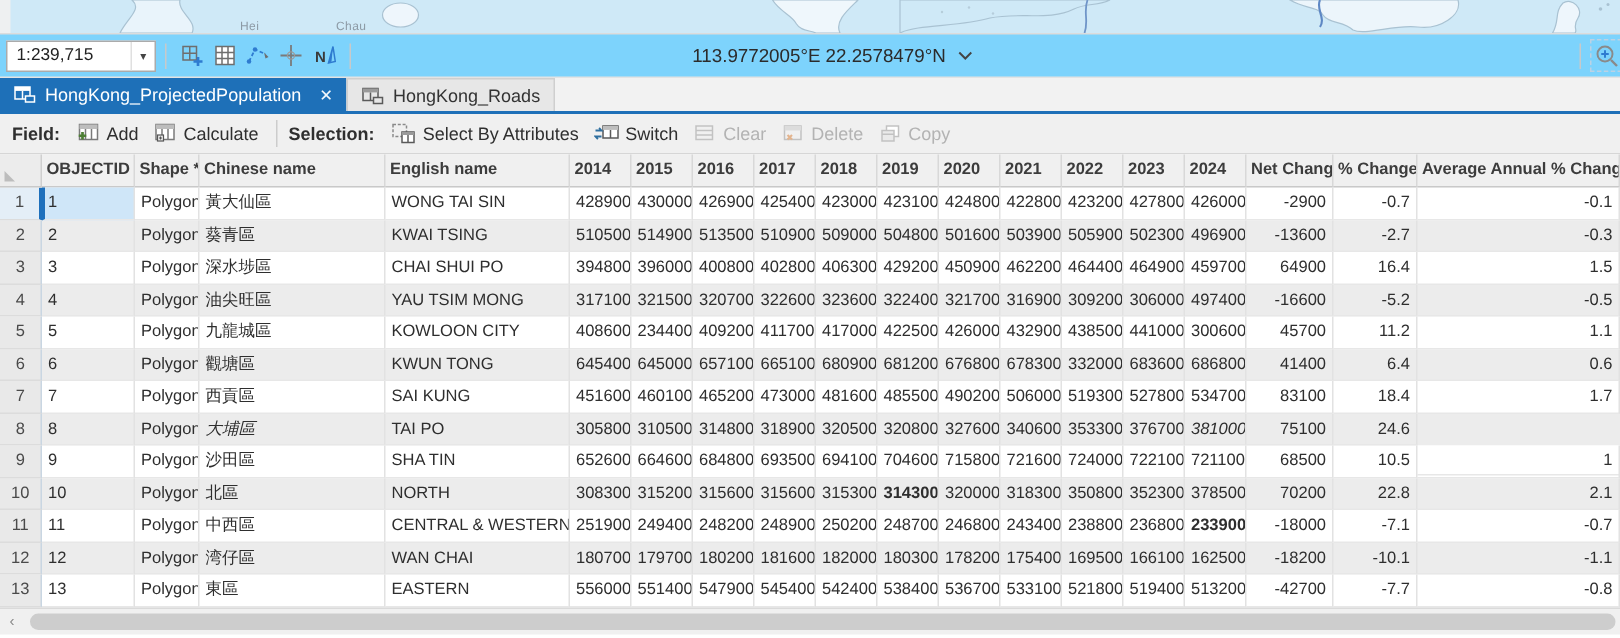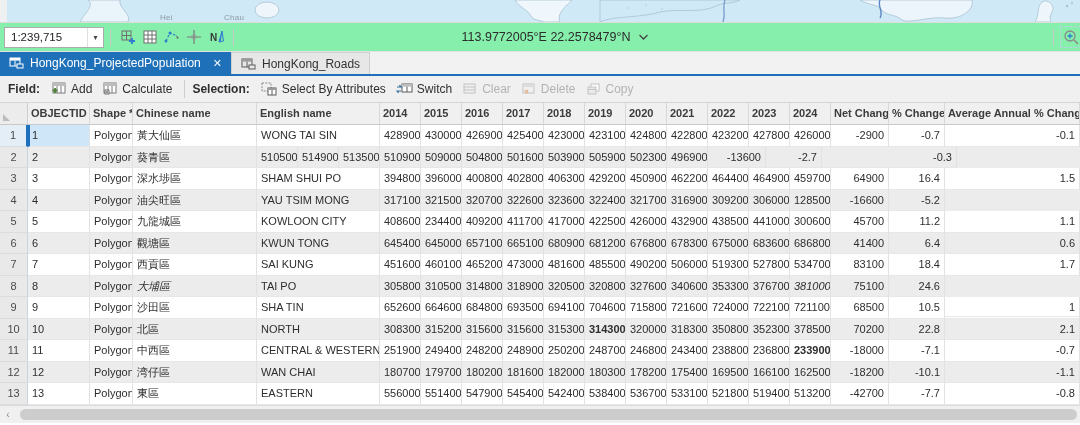--- a/index.html
+++ b/index.html
@@ -5,21 +5,21 @@
   * { box-sizing: border-box; margin: 0; padding: 0; }
   html,body { width:1080px; height:425px; overflow:hidden; background:#fff;
     font-family:"Liberation Sans", sans-serif; -webkit-font-smoothing:antialiased; }
 
   
   .map-strip { position:relative; height:22px; background:#cfe9f7; overflow:hidden; }
   .map-strip .win-edge { position:absolute; left:0; top:0; width:7px; height:22px; background:#eef0f1; }
   .map-label { position:absolute; bottom:0; font-size:8px; color:#8d9aa5; letter-spacing:.3px; }
 
   
-  .map-bar { position:relative; height:30px; background:#86efac; border-top:1px solid #dcdcdc;
+  .map-bar { position:relative; height:30px; background:#7dd3fc; border-top:1px solid #dcdcdc;
     border-bottom:1px solid #e3e3e3; display:flex; align-items:center; font-size:12px; color:#333; }
   .scale-box { margin-left:4px; width:100px; height:21px; background:#fff; border:1px solid #ababab;
     display:flex; align-items:center; }
   .scale-box .scale-text { flex:1; padding-left:6px; font-size:11.5px; color:#222; }
   .scale-box .dd-arrow { width:16px; height:100%; display:flex; align-items:center; justify-content:center;
     border-left:1px solid #e0e0e0; color:#444; font-size:8px; }
   .vsep { width:1px; height:17px; background:#c9c9c9; margin:0 6px; }
   .mb-icon { width:22px; height:22px; display:flex; align-items:center; justify-content:center; border-radius:2px; }
   .coords-group { position:absolute; left:555px; top:0; height:100%; transform:translateX(-50%);
     display:flex; align-items:center; gap:8px; color:#2b2b2b; font-size:12.5px; }
@@ -297,41 +297,42 @@
         <div class="cell al-r" style="width: 41px;">426000</div>
         <div class="cell al-r" style="width: 58px;">-2900</div>
         <div class="cell al-r" style="width: 56px;">-0.7</div>
         <div class="cell al-r" style="width: 135px;">-0.1</div>
       </div>
       <div class="data-row odd">
         <div class="gutter-cell">2</div>
         <div class="cell" style="width: 62px;">2</div>
         <div class="cell" style="width: 43px;">Polygon</div>
         <div class="cell" style="width: 124px;">葵青區</div>
+        <div class="cell" style="width: 123px;">KWAI TSING</div>
         <div class="cell al-r" style="width: 41px;">510500</div>
         <div class="cell al-r" style="width: 41px;">514900</div>
         <div class="cell al-r" style="width: 41px;">513500</div>
         <div class="cell al-r" style="width: 41px;">510900</div>
         <div class="cell al-r" style="width: 41px;">509000</div>
         <div class="cell al-r" style="width: 41px;">504800</div>
         <div class="cell al-r" style="width: 41px;">501600</div>
         <div class="cell al-r" style="width: 41px;">503900</div>
         <div class="cell al-r" style="width: 41px;">505900</div>
         <div class="cell al-r" style="width: 41px;">502300</div>
         <div class="cell al-r" style="width: 41px;">496900</div>
         <div class="cell al-r" style="width: 58px;">-13600</div>
         <div class="cell al-r" style="width: 56px;">-2.7</div>
         <div class="cell al-r" style="width: 135px;">-0.3</div>
       </div>
       <div class="data-row even">
         <div class="gutter-cell">3</div>
         <div class="cell" style="width: 62px;">3</div>
         <div class="cell" style="width: 43px;">Polygon</div>
         <div class="cell" style="width: 124px;">深水埗區</div>
-        <div class="cell" style="width: 123px;">SHAM SHUI PO</div>
+        <div class="cell" style="width: 123px;">CHAI SHUI PO</div>
         <div class="cell al-r" style="width: 41px;">394800</div>
         <div class="cell al-r" style="width: 41px;">396000</div>
         <div class="cell al-r" style="width: 41px;">400800</div>
         <div class="cell al-r" style="width: 41px;">402800</div>
         <div class="cell al-r" style="width: 41px;">406300</div>
         <div class="cell al-r" style="width: 41px;">429200</div>
         <div class="cell al-r" style="width: 41px;">450900</div>
         <div class="cell al-r" style="width: 41px;">462200</div>
         <div class="cell al-r" style="width: 41px;">464400</div>
         <div class="cell al-r" style="width: 41px;">464900</div>
@@ -349,23 +350,24 @@
         <div class="cell al-r" style="width: 41px;">317100</div>
         <div class="cell al-r" style="width: 41px;">321500</div>
         <div class="cell al-r" style="width: 41px;">320700</div>
         <div class="cell al-r" style="width: 41px;">322600</div>
         <div class="cell al-r" style="width: 41px;">323600</div>
         <div class="cell al-r" style="width: 41px;">322400</div>
         <div class="cell al-r" style="width: 41px;">321700</div>
         <div class="cell al-r" style="width: 41px;">316900</div>
         <div class="cell al-r" style="width: 41px;">309200</div>
         <div class="cell al-r" style="width: 41px;">306000</div>
-        <div class="cell al-r" style="width: 41px;">128500</div>
+        <div class="cell al-r" style="width: 41px;">497400</div>
         <div class="cell al-r" style="width: 58px;">-16600</div>
         <div class="cell al-r" style="width: 56px;">-5.2</div>
+        <div class="cell al-r" style="width: 135px;">-0.5</div>
       </div>
       <div class="data-row even">
         <div class="gutter-cell">5</div>
         <div class="cell" style="width: 62px;">5</div>
         <div class="cell" style="width: 43px;">Polygon</div>
         <div class="cell" style="width: 124px;">九龍城區</div>
         <div class="cell" style="width: 123px;">KOWLOON CITY</div>
         <div class="cell al-r" style="width: 41px;">408600</div>
         <div class="cell al-r" style="width: 41px;">234400</div>
         <div class="cell al-r" style="width: 41px;">409200</div>
@@ -388,21 +390,21 @@
         <div class="cell" style="width: 124px;">觀塘區</div>
         <div class="cell" style="width: 123px;">KWUN TONG</div>
         <div class="cell al-r" style="width: 41px;">645400</div>
         <div class="cell al-r" style="width: 41px;">645000</div>
         <div class="cell al-r" style="width: 41px;">657100</div>
         <div class="cell al-r" style="width: 41px;">665100</div>
         <div class="cell al-r" style="width: 41px;">680900</div>
         <div class="cell al-r" style="width: 41px;">681200</div>
         <div class="cell al-r" style="width: 41px;">676800</div>
         <div class="cell al-r" style="width: 41px;">678300</div>
-        <div class="cell al-r" style="width: 41px;">675000</div>
+        <div class="cell al-r" style="width: 41px;">332000</div>
         <div class="cell al-r" style="width: 41px;">683600</div>
         <div class="cell al-r" style="width: 41px;">686800</div>
         <div class="cell al-r" style="width: 58px;">41400</div>
         <div class="cell al-r" style="width: 56px;">6.4</div>
         <div class="cell al-r" style="width: 135px;">0.6</div>
       </div>
       <div class="data-row even">
         <div class="gutter-cell">7</div>
         <div class="cell" style="width: 62px;">7</div>
         <div class="cell" style="width: 43px;">Polygon</div>

